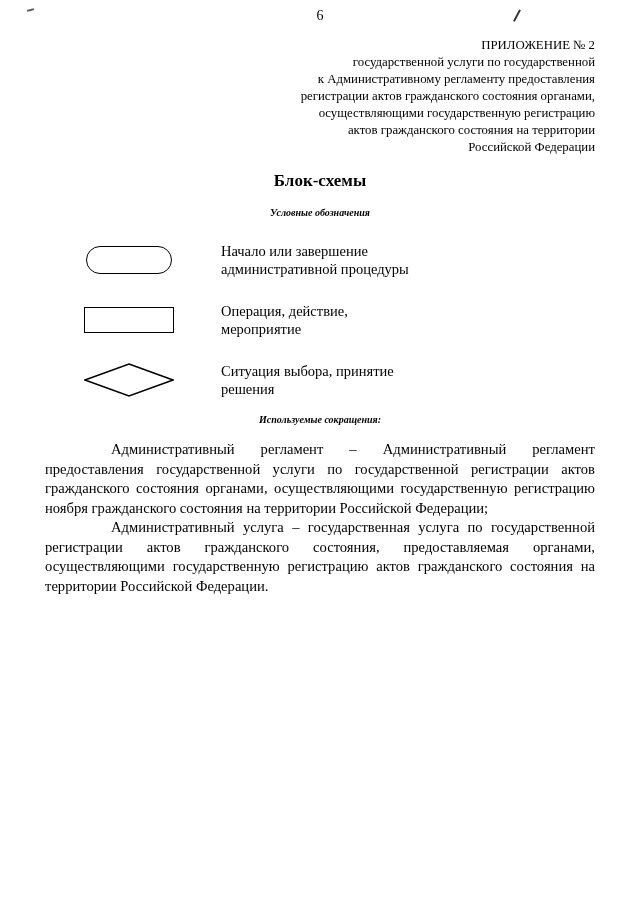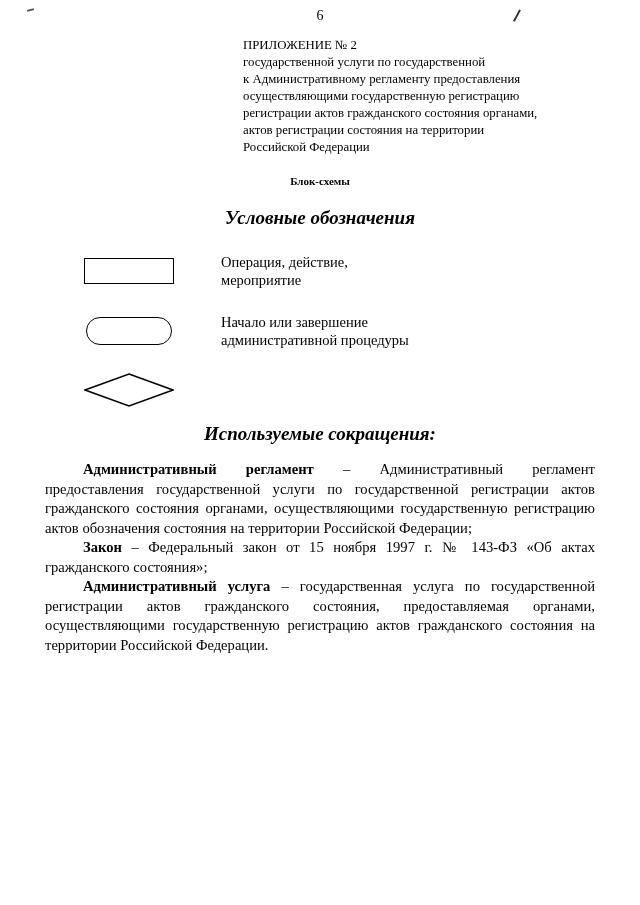--- a/index.html
+++ b/index.html
@@ -7,106 +7,106 @@
   .page {
     width: 640px; height: 905px; background: #ffffff; position: relative;
     overflow: hidden; color: #000;
     font-family: "Liberation Serif", "DejaVu Serif", serif;
   }
   .content { padding: 6px 45px 0 45px; }
 
   .page-number { text-align: center; font-size: 14px; margin-top: 2px; }
 
   .header-block {
-    width: 352px; margin: 13px 0 0 auto; text-align: left;
+    width: 352px; margin: 13px 0 0 auto; text-align: right;
     font-size: 12.8px; line-height: 17px;
   }
 
   .doc-title {
     margin-top: 15px; text-align: center; font-weight: bold;
-    font-size: 11px; line-height: 20px;
+    font-size: 17px; line-height: 20px;
   }
 
   .section-heading {
     margin-top: 16px; text-align: center; font-weight: bold;
-    font-style: italic; font-size: 19px;
+    font-style: italic; font-size: 10px;
   }
 
   .legend-row { display: flex; align-items: center; margin-top: 24px; }
   .shape-cell {
     width: 132px; margin-left: 18px; flex: none;
     display: flex; justify-content: center; align-items: center;
   }
   .legend-label { margin-left: 26px; font-size: 14.5px; line-height: 18px; max-width: 210px; }
 
   .shape-stadium { width: 86px; height: 28px; border: 1.4px solid #000; border-radius: 14px; }
   .shape-rect    { width: 90px; height: 26px; border: 1.4px solid #000; }
   .shape-diamond { display: block; }
 
   .para-block { margin-top: 15px; }
   .para {
     margin: 0; font-size: 14.6px; line-height: 19.5px;
     text-align: justify; text-indent: 38px;
   }
-  .para b { font-weight: bold; }
+  .para b { font-weight: normal; margin-left: 28px; }
 
   .artifact-tl { position: absolute; left: 27px; top: 9px; width: 7px; height: 2px; background: #555; transform: rotate(-15deg); }
   .artifact-tr { position: absolute; left: 516px; top: 9px; width: 1.5px; height: 13px; background: #333; transform: rotate(28deg); }
 </style>
 </head>
 <body>
 
 <div class="page">
   <div class="artifact-tl"></div>
   <div class="artifact-tr"></div>
 
   <div class="content">
     <div class="page-number">6</div>
 
     <div class="header-block">
       <div>ПРИЛОЖЕНИЕ № 2</div>
       <div>государственной услуги по государственной</div>
       <div>к Административному регламенту предоставления</div>
+      <div>регистрации актов гражданского состояния органами,</div>
       <div>осуществляющими государственную регистрацию</div>
-      <div>регистрации актов гражданского состояния органами,</div>
-      <div>актов регистрации состояния на территории</div>
+      <div>актов гражданского состояния на территории</div>
       <div>Российской Федерации</div>
     </div>
 
     <div class="doc-title">
       <div>Блок-схемы</div>
     </div>
 
     <div class="section-heading">Условные обозначения</div>
 
     <div class="legend">
       <div class="legend-row">
         <div class="shape-cell">
-          <div class="shape-rect"></div>
+          <div class="shape-stadium"></div>
         </div>
-        <div class="legend-label">Операция, действие, мероприятие</div>
+        <div class="legend-label">Начало или завершение административной процедуры</div>
       </div>
 
       <div class="legend-row">
         <div class="shape-cell">
-          <div class="shape-stadium"></div>
+          <div class="shape-rect"></div>
         </div>
-        <div class="legend-label">Начало или завершение административной процедуры</div>
+        <div class="legend-label">Операция, действие, мероприятие</div>
       </div>
 
       <div class="legend-row">
         <div class="shape-cell">
           <svg class="shape-diamond" width="90" height="34" viewBox="0 0 90 34">
             <polygon points="45,1 89,17 45,33 1,17" fill="none" stroke="#000" stroke-width="1.4"></polygon>
           </svg>
         </div>
+        <div class="legend-label">Ситуация выбора, принятие решения</div>
       </div>
     </div>
 
     <div class="section-heading">Используемые сокращения:</div>
 
     <div class="para-block">
-      <p class="para"><b>Административный регламент</b> <span>– Административный регламент предоставления государственной услуги по государственной регистрации актов гражданского состояния органами, осуществляющими государственную регистрацию актов обозначения состояния на территории Российской Федерации;</span></p>
-      <p class="para"><b>Закон</b> <span>– Федеральный закон от 15 ноября 1997 г. № 143-ФЗ «Об актах гражданского состояния»;</span></p>
+      <p class="para"><b>Административный регламент</b> <span>– Административный регламент предоставления государственной услуги по государственной регистрации актов гражданского состояния органами, осуществляющими государственную регистрацию ноября гражданского состояния на территории Российской Федерации;</span></p>
       <p class="para"><b>Административный услуга</b> <span>– государственная услуга по государственной регистрации актов гражданского состояния, предоставляемая органами, осуществляющими государственную регистрацию актов гражданского состояния на территории Российской Федерации.</span></p>
     </div>
   </div>
 </div>
 
 </body></html>

